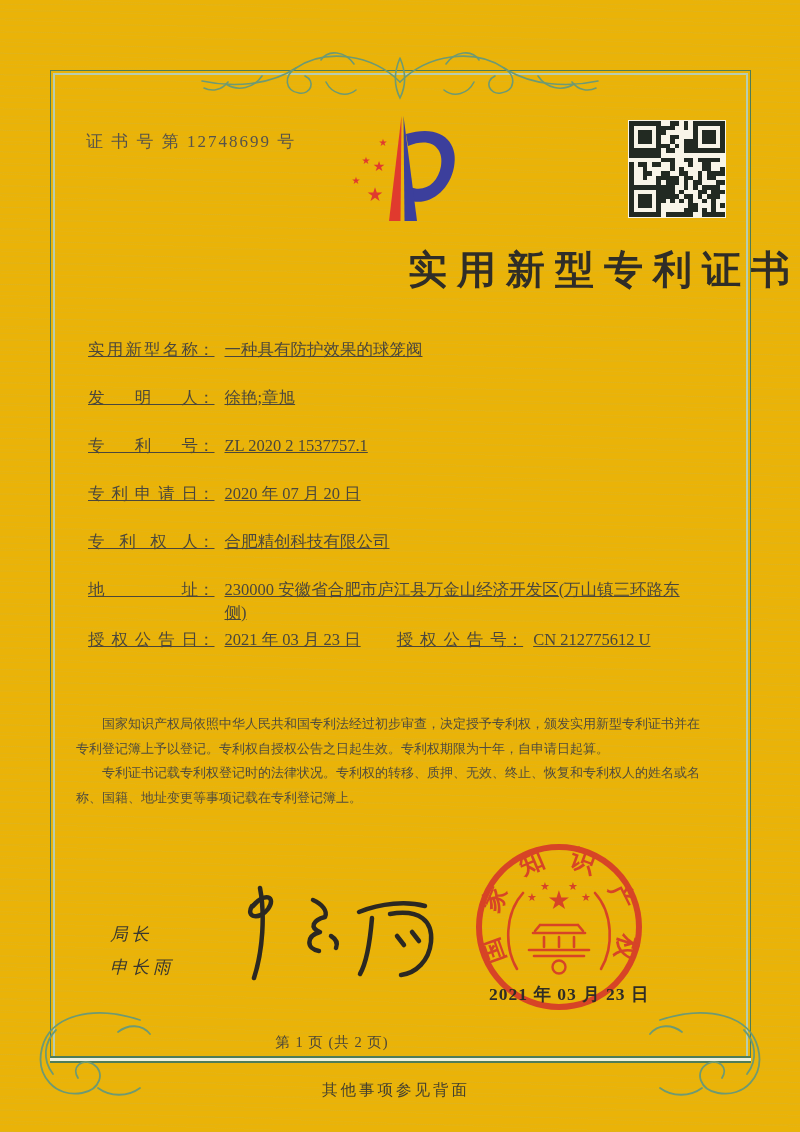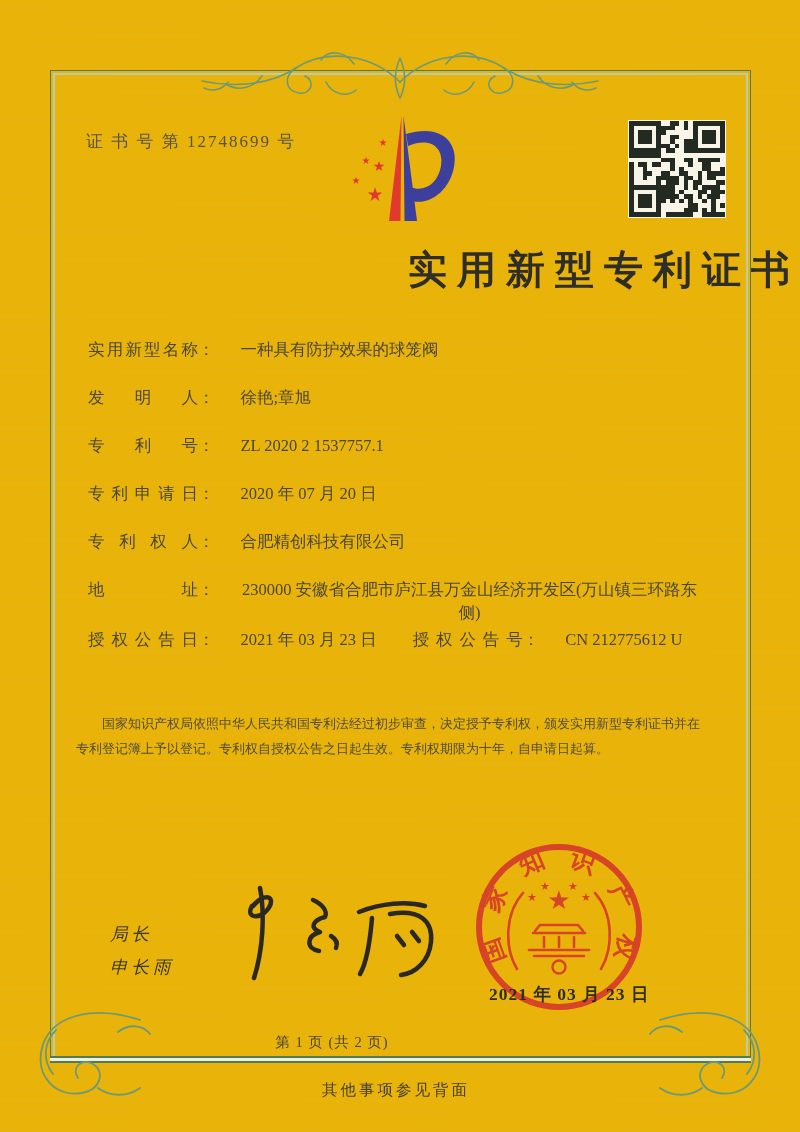--- a/index.html
+++ b/index.html
@@ -25,25 +25,25 @@
   .cert-no { position:absolute; left:86px; top:130px; font-size:17px;
     letter-spacing:2px; color:#57534a; }
   .logo { position:absolute; left:332px; top:108px; }
   .qr { position:absolute; left:628px; top:120px; width:98px; height:98px;
     background:#f8f5e8; display:grid; grid-template-columns:repeat(21,1fr);
     grid-template-rows:repeat(21,1fr); padding:1px; }
   .qr div.on { background:#222a22; }
   .title { position:absolute; left:0; top:243px; width:800px; text-align:right;
     font-size:39px; font-weight:700; letter-spacing:10px; color:#2f2d27; }
   .fields { position:absolute; left:88px; top:338px; width:628px; font-size:16.5px; }
-  .frow { display:flex; align-items:flex-start; line-height:23px; margin-bottom:25px; }
+  .frow { display:flex; align-items:flex-start; line-height:23px; margin-bottom:25px;text-decoration:underline; }
   .flabel { display:inline-block; width:110px; text-align:justify; text-align-last:justify;
     -moz-text-align-last:justify; flex:0 0 110px; }
   .fcolon { margin:0 2px 0 0; }
-  .fvalue { margin-left:24px;text-align:center; }
+  .fvalue { margin-left:8px; }
   .frow.address { margin-bottom:4px; }
   .frow.address .fvalue { max-width:458px; }
   .fgroup2 { margin-left:36px; display:flex; }
   .paras { position:absolute; left:76px; top:664px; width:628px; font-size:13px;
     line-height:24.5px; color:#514c3d;margin-top:48px; }
   .paras p { text-indent:2em; }
   .signer { position:absolute; left:110px; top:918px; font-size:17.5px;
     letter-spacing:4px; line-height:33px; color:#3a382f;font-style:italic; }
   .signature { position:absolute; left:215px; top:878px; }
   .seal { position:absolute; left:468px; top:836px; opacity:0.9; }
@@ -599,20 +599,21 @@
       <span class="fgroup2">
         <span class="flabel">授权公告号</span>
           <span class="fcolon">：</span>
         <span class="fvalue">CN 212775612 U</span>
       </span>
     </div>
   </div>
 
   <div class="paras">
     <p>国家知识产权局依照中华人民共和国专利法经过初步审查，决定授予专利权，颁发实用新型专利证书并在专利登记簿上予以登记。专利权自授权公告之日起生效。专利权期限为十年，自申请日起算。</p>
+    <p>专利证书记载专利权登记时的法律状况。专利权的转移、质押、无效、终止、恢复和专利权人的姓名或名称、国籍、地址变更等事项记载在专利登记簿上。</p>
   </div>
 
   <div class="signer">
     <div>局长</div>
     <div>申长雨</div>
   </div>
 
   <svg class="signature" width="225" height="110" viewBox="0 0 225 110">
     <g stroke="#2b2822" stroke-width="4.5" fill="none" stroke-linecap="round" stroke-linejoin="round">
       <path d="M38 28 c 11 -14 24 -10 15 3 c -8 11 -23 9 -16 -3"></path>

